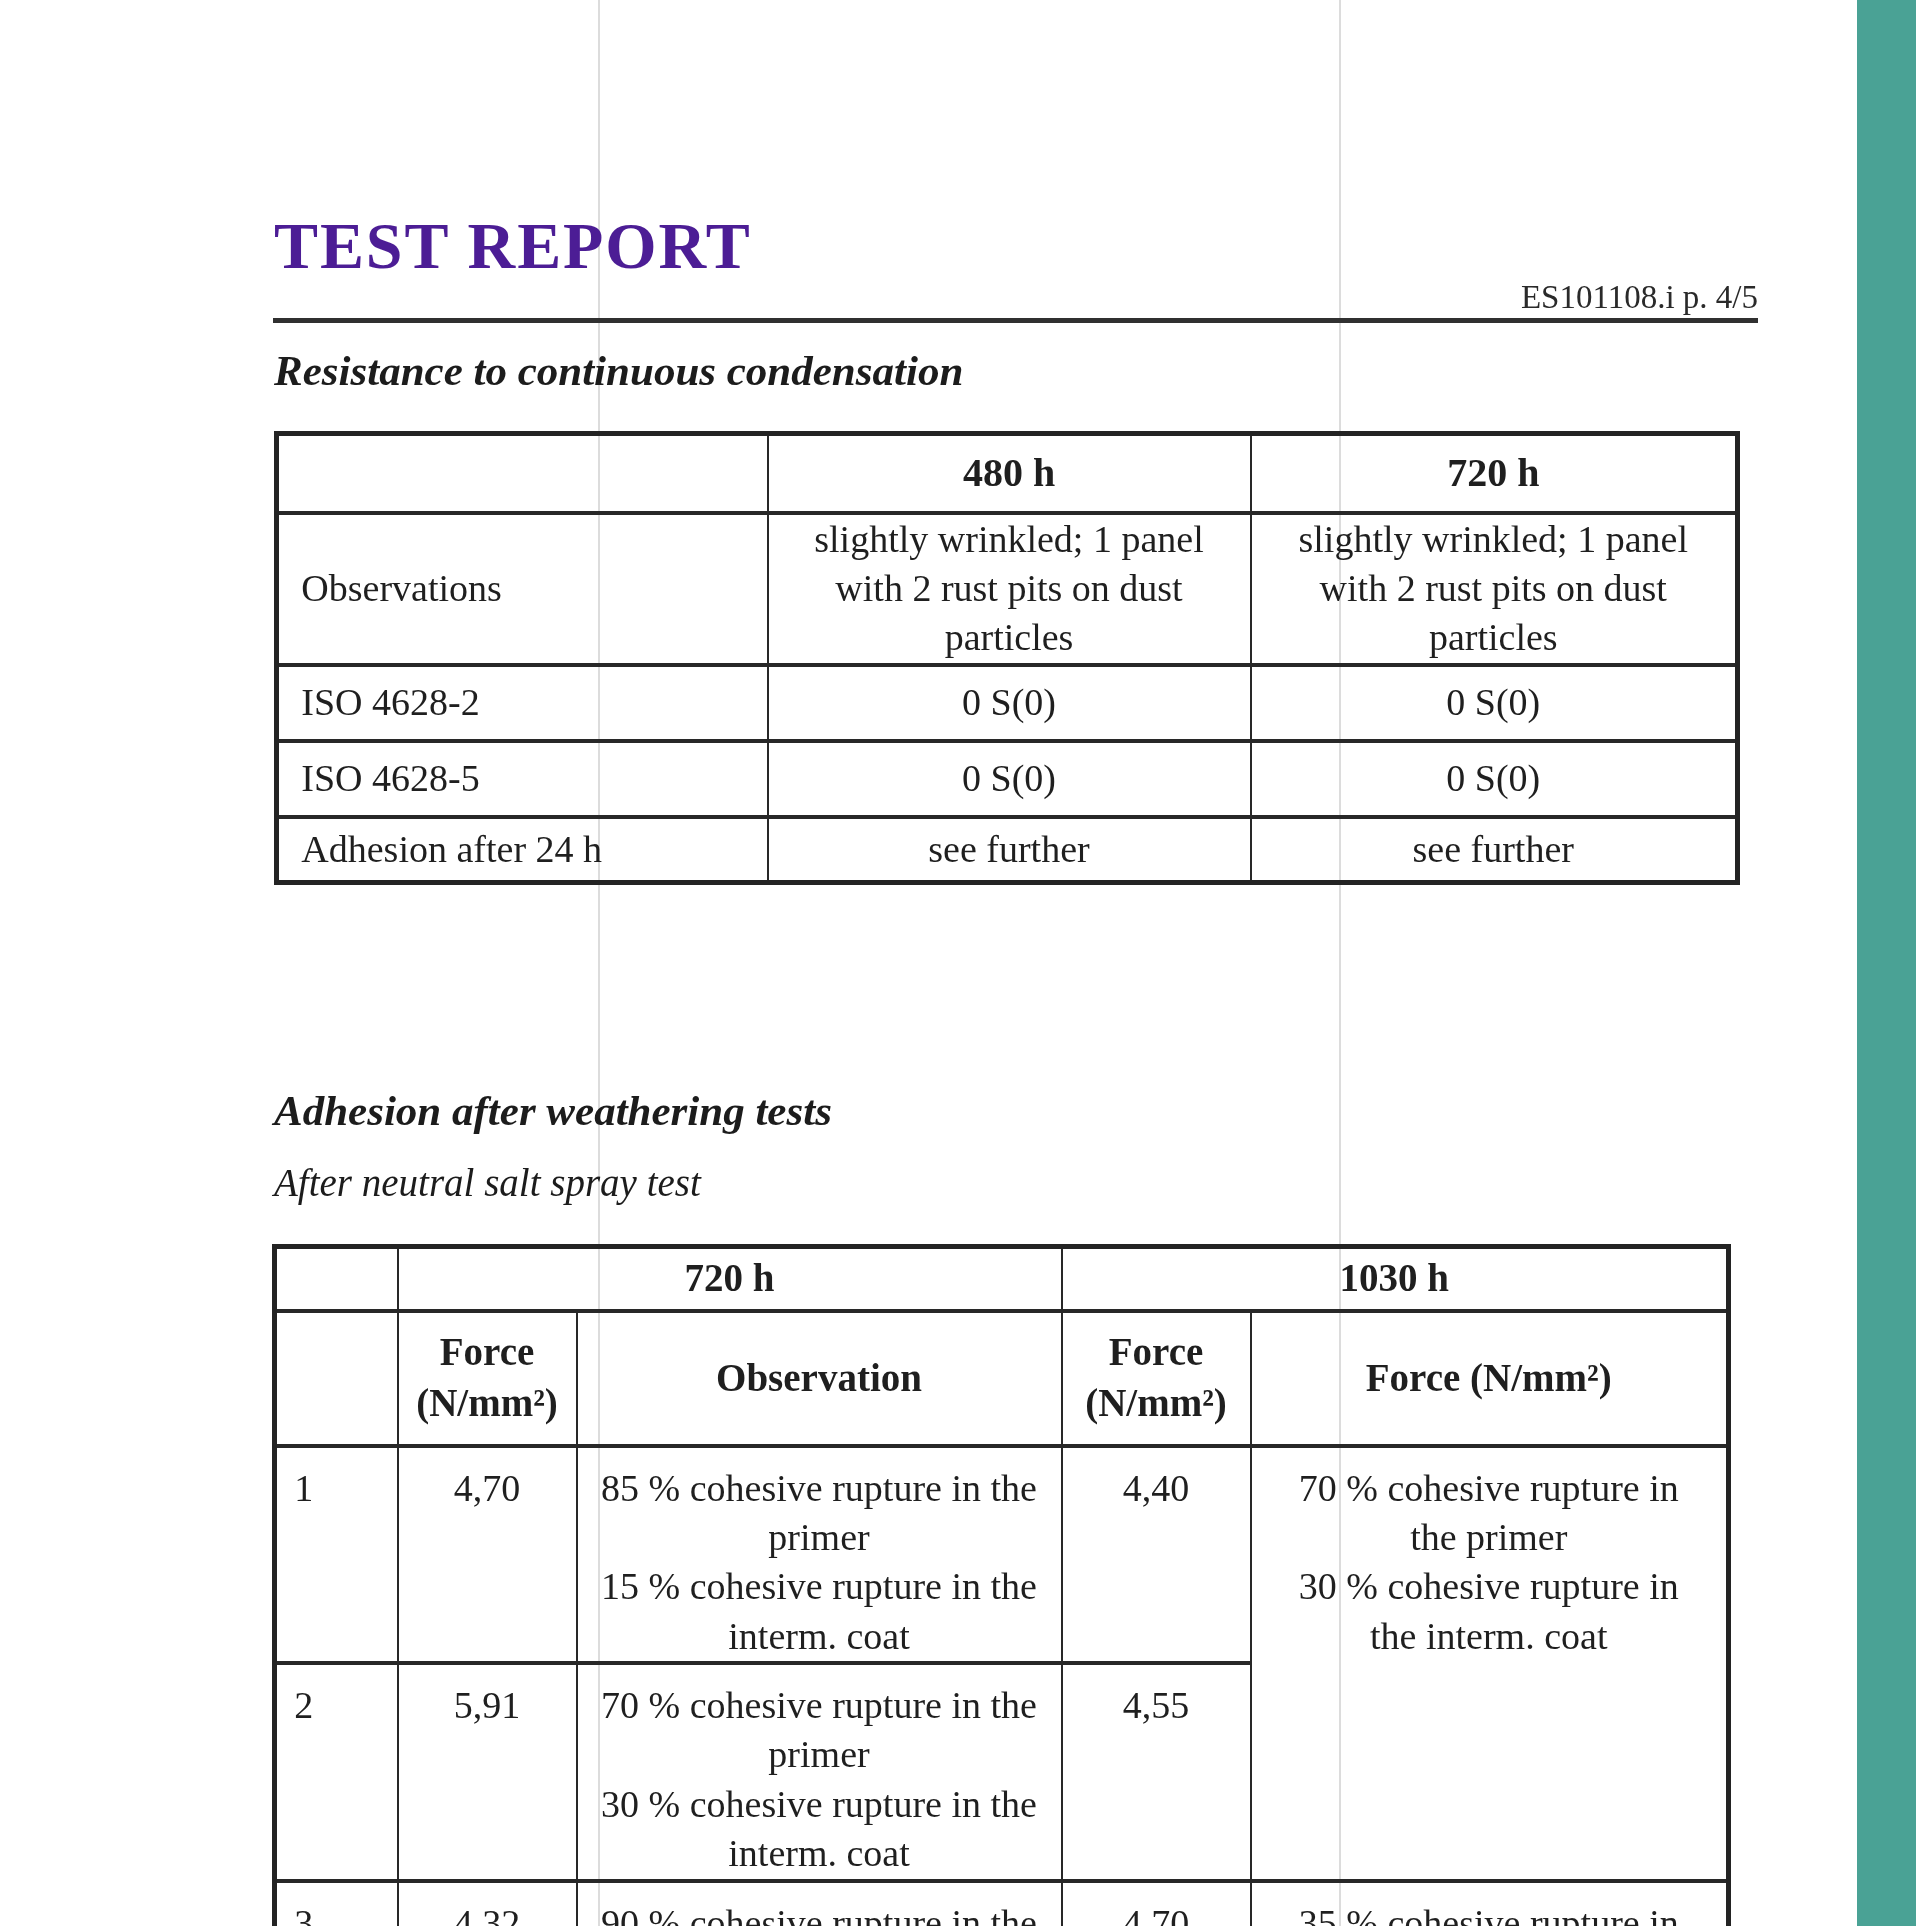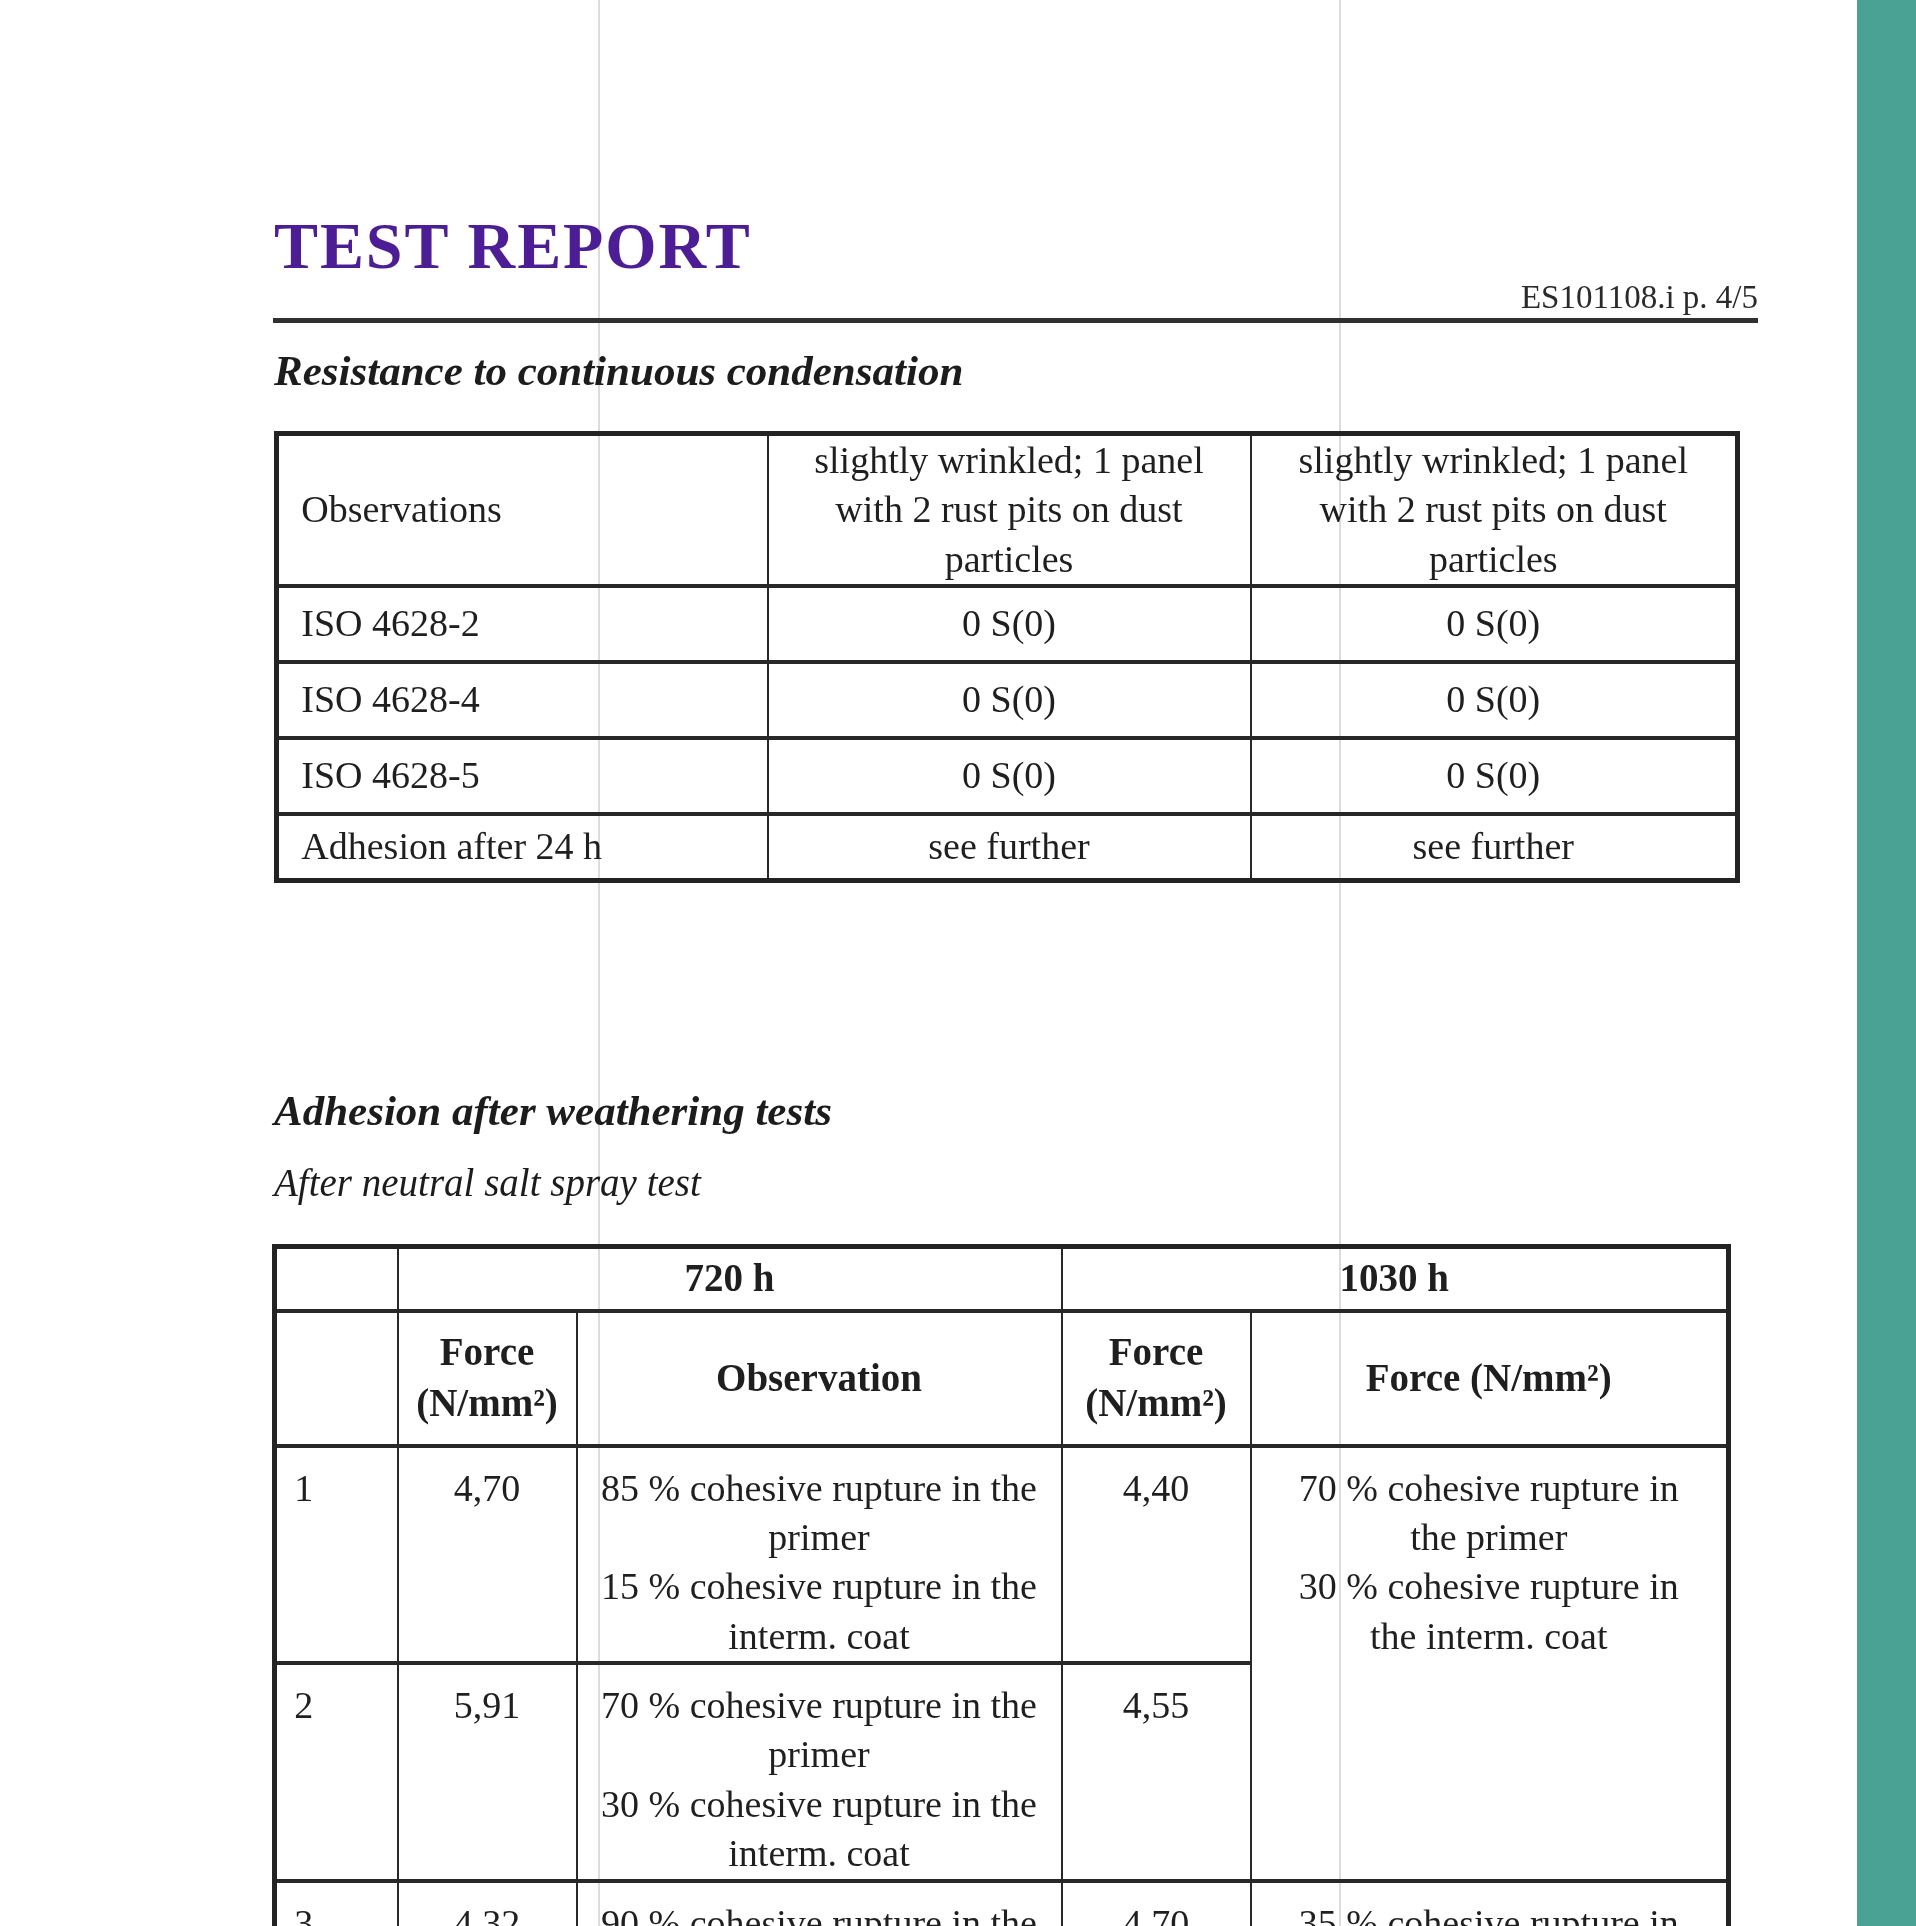--- a/index.html
+++ b/index.html
@@ -157,36 +157,36 @@
 <div id="heading-condensation" class="heading">Resistance to continuous condensation</div>
 
 <div id="t1-wrap" class="tbl-wrap">
   <table id="t1" class="outer">
     <colgroup>
         <col style="width:491px">
         <col style="width:483px">
         <col style="width:487px">
       </colgroup>
     <tbody>
+        <tr class="rhead">
+      <td class="lbl"></td>
+      <td class="hd">480 h</td>
+      <td class="hd">720 h</td>
+    </tr>
     <tr class="robs">
       <td class="lbl">Observations</td>
       <td>slightly wrinkled; 1 panel
 with 2 rust pits on dust
 particles</td>
       <td>slightly wrinkled; 1 panel
 with 2 rust pits on dust
 particles</td>
     </tr>
     <tr class="riso">
       <td class="lbl">ISO 4628-2</td>
-      <td>0 S(0)</td>
-      <td>0 S(0)</td>
-    </tr>
-    <tr class="riso">
-      <td class="lbl">ISO 4628-4</td>
       <td>0 S(0)</td>
       <td>0 S(0)</td>
     </tr>
     <tr class="riso">
       <td class="lbl">ISO 4628-5</td>
       <td>0 S(0)</td>
       <td>0 S(0)</td>
     </tr>
     <tr class="radh">
       <td class="lbl">Adhesion after 24 h</td>

